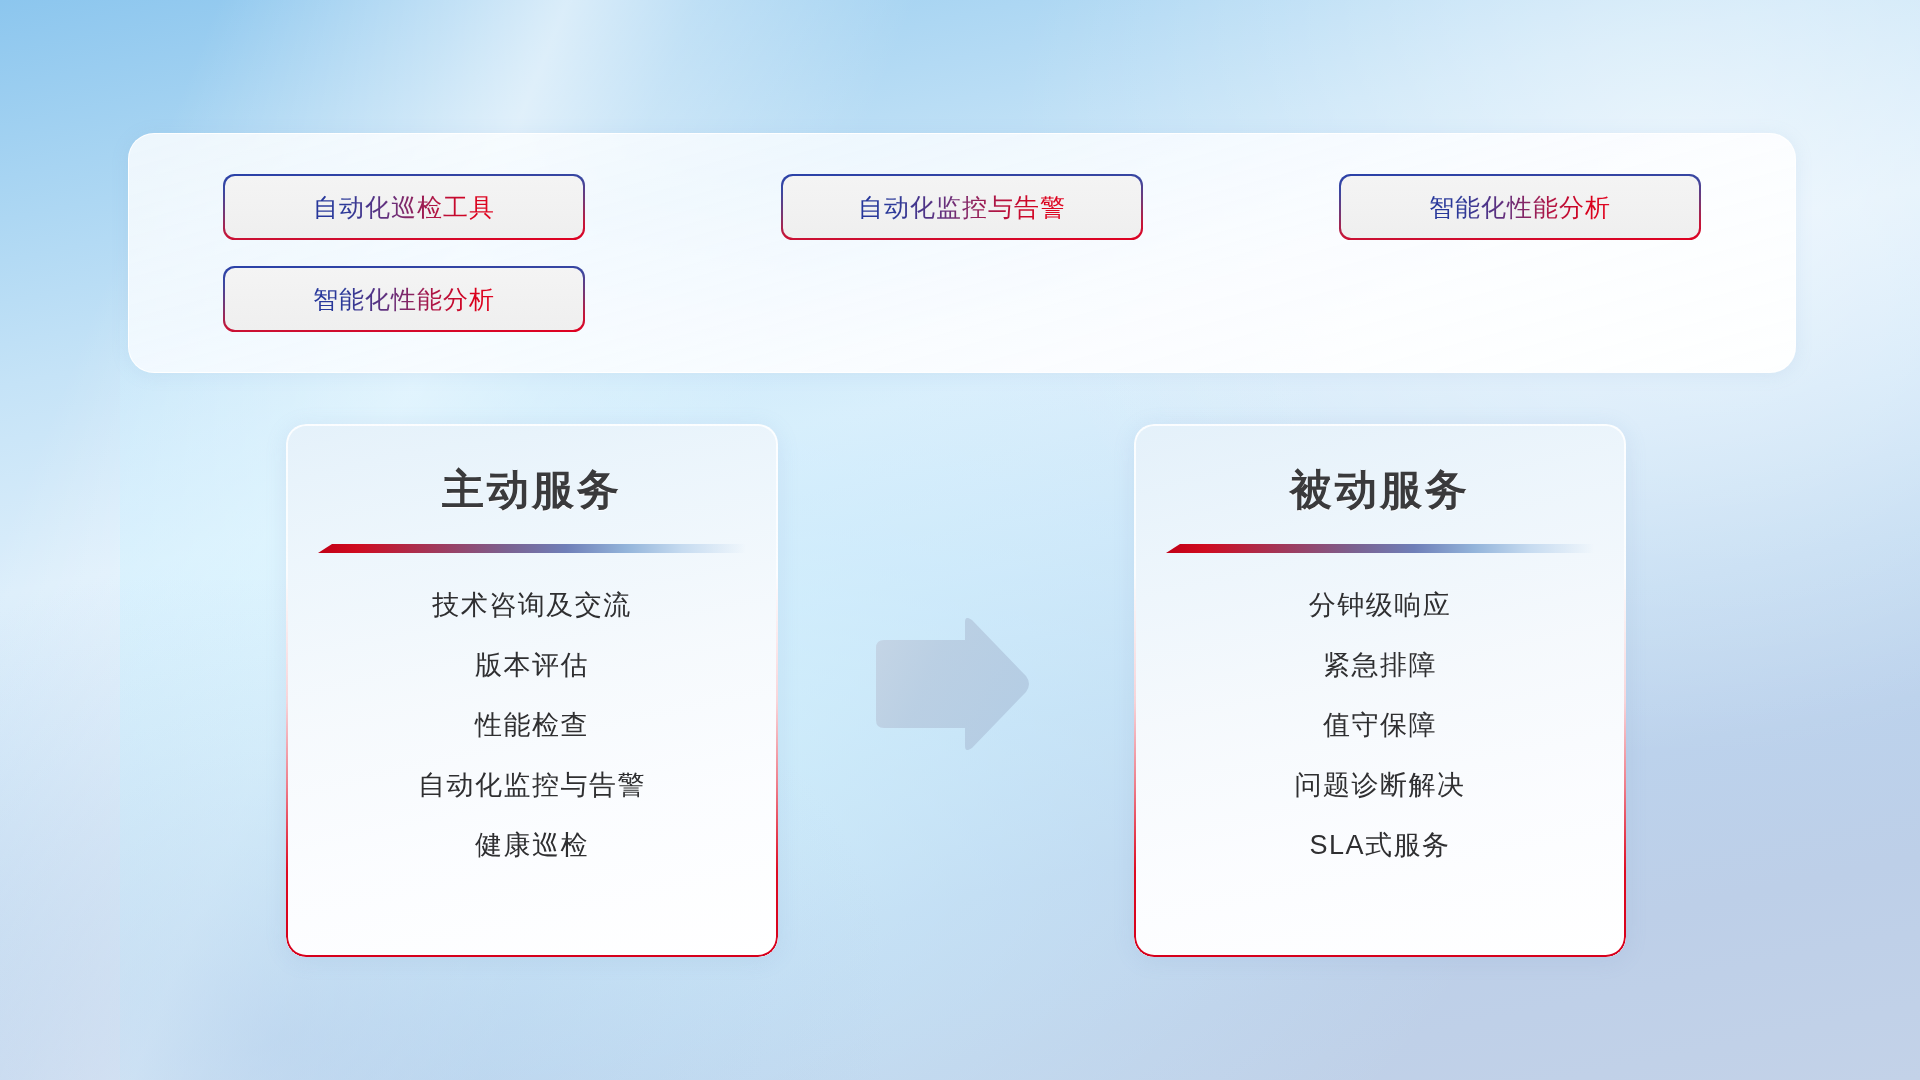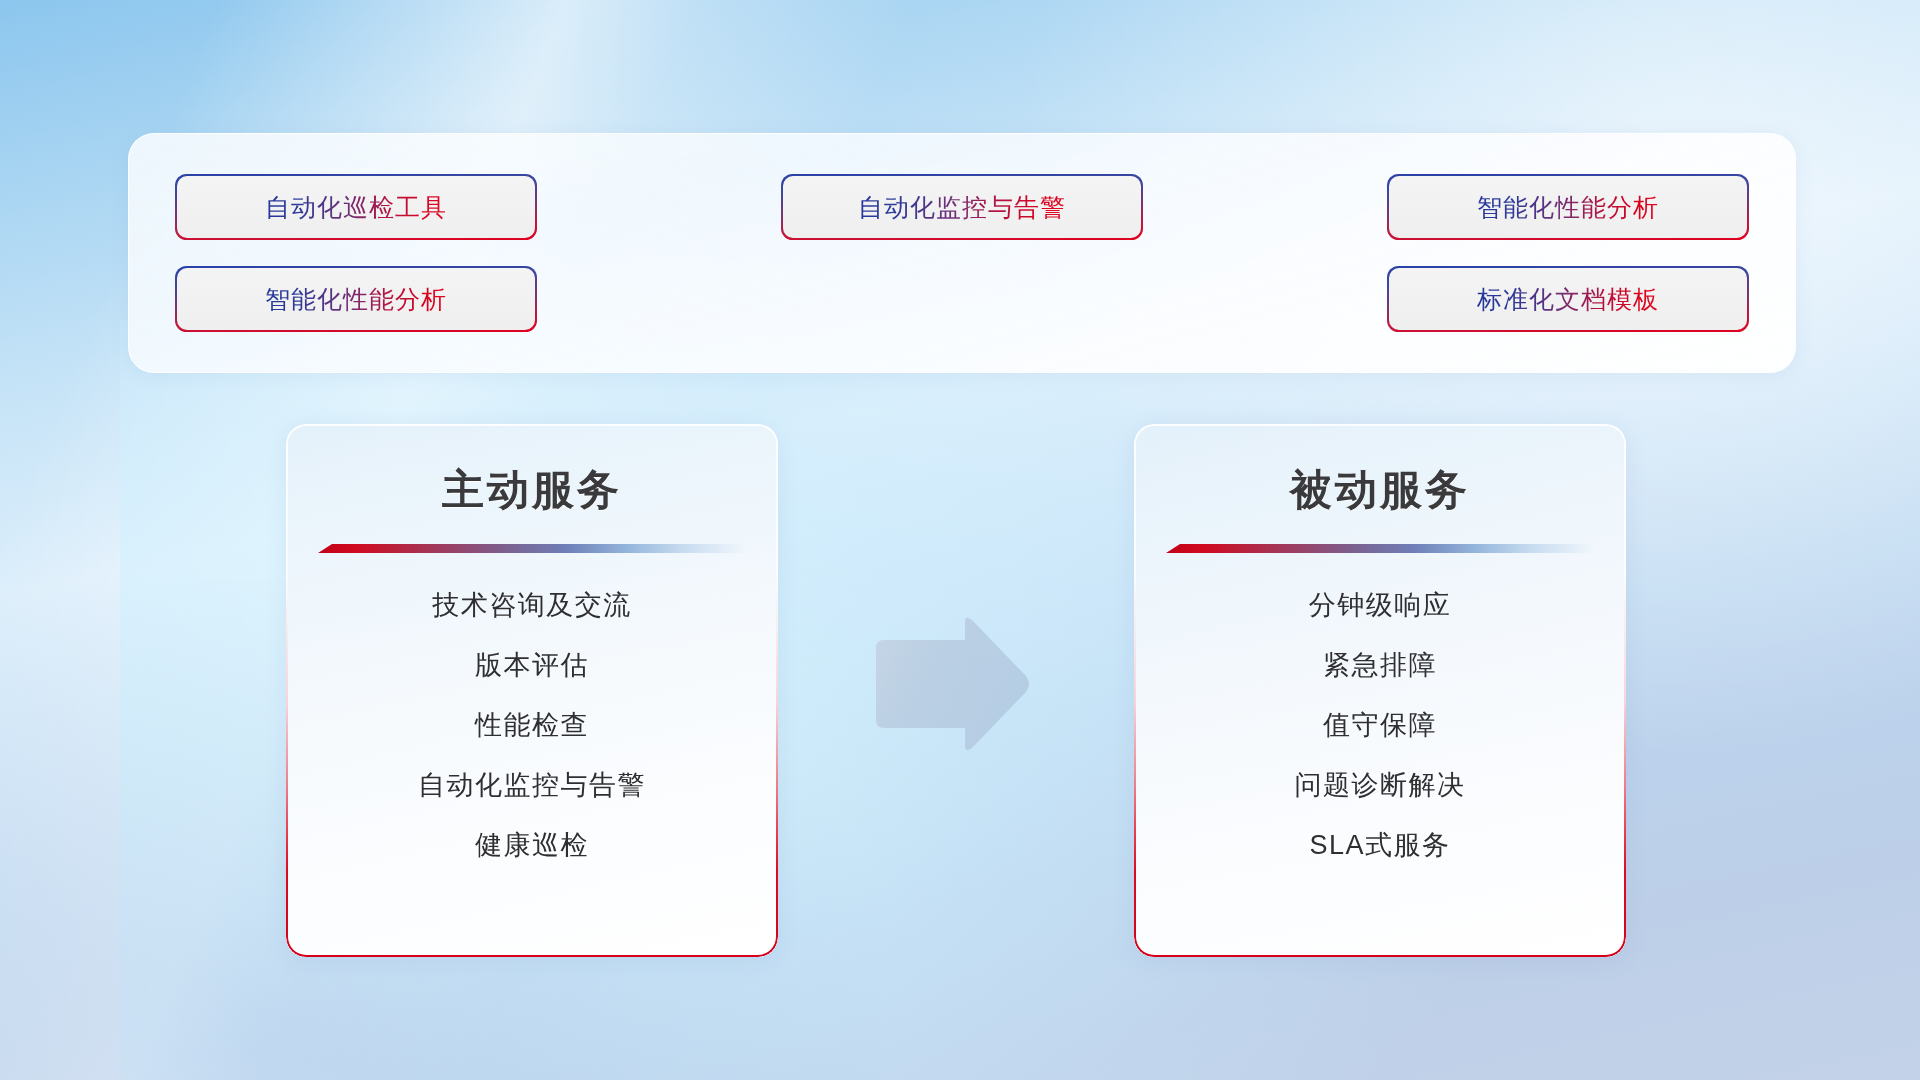--- a/index.html
+++ b/index.html
@@ -87,21 +87,21 @@
     background: linear-gradient(165deg,
         rgba(255,255,255,0.80) 0%,
         rgba(246,251,255,0.86) 30%,
         rgba(252,253,255,0.92) 62%,
         rgba(255,255,255,0.97) 100%);
     border: 1.5px solid rgba(255,255,255,0.92);
     box-shadow: 0 2px 18px rgba(120,160,200,0.13);
     display: flex;
     flex-direction: column;
     justify-content: center;
-    padding: 0 48px;
+    padding: 0 96px;
     gap: 30px;
   }
 
   .chip-row {
     display: flex;
     justify-content: space-between;
     align-items: center;
   }
 
   
@@ -271,23 +271,20 @@
         <span class="chip-label">自动化监控与告警</span>
       </div>
       <div class="chip">
         <span class="chip-label">智能化性能分析</span>
       </div>
     </div>
 
     <div class="chip-row">
       <div class="chip">
         <span class="chip-label">智能化性能分析</span>
-      </div>
-      <div class="chip">
-        <span class="chip-label">标准化文档模板</span>
       </div>
     </div>
 
   </div>
 
   <div class="panel panel-left">
     <div class="panel-title">主动服务</div>
     <div class="panel-divider"></div>
     <ul class="panel-list">
       <li>技术咨询及交流</li>

